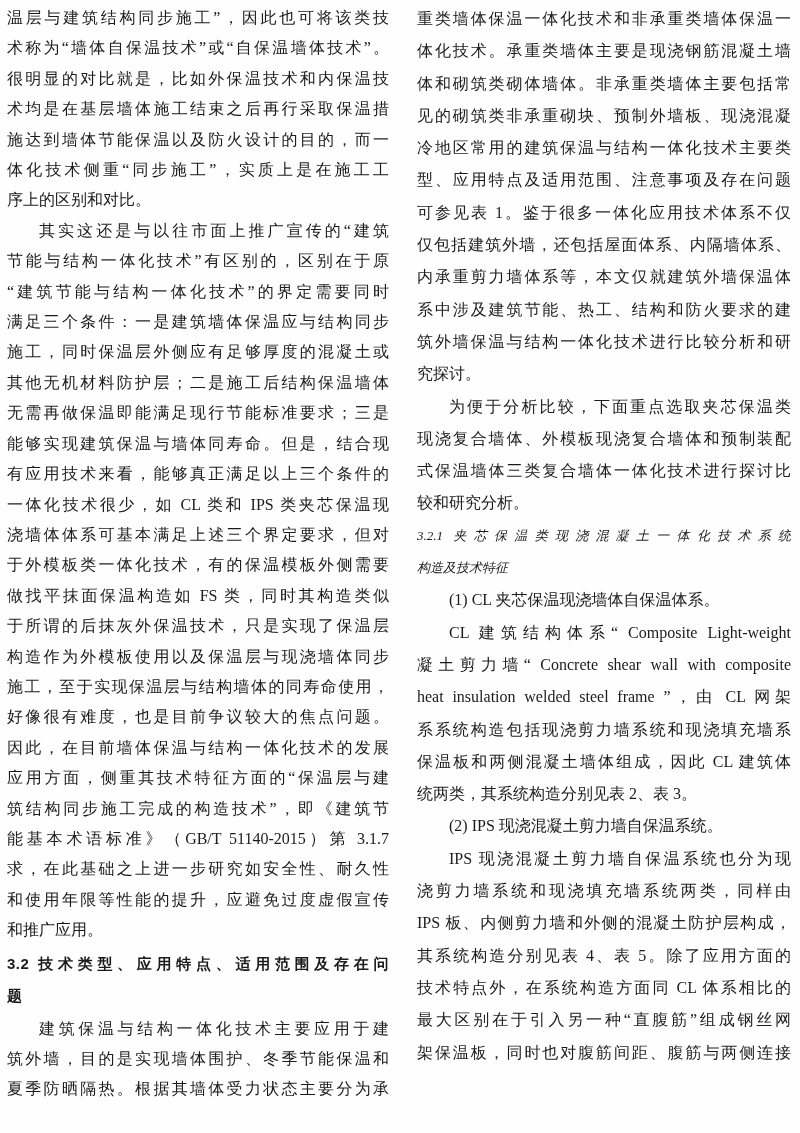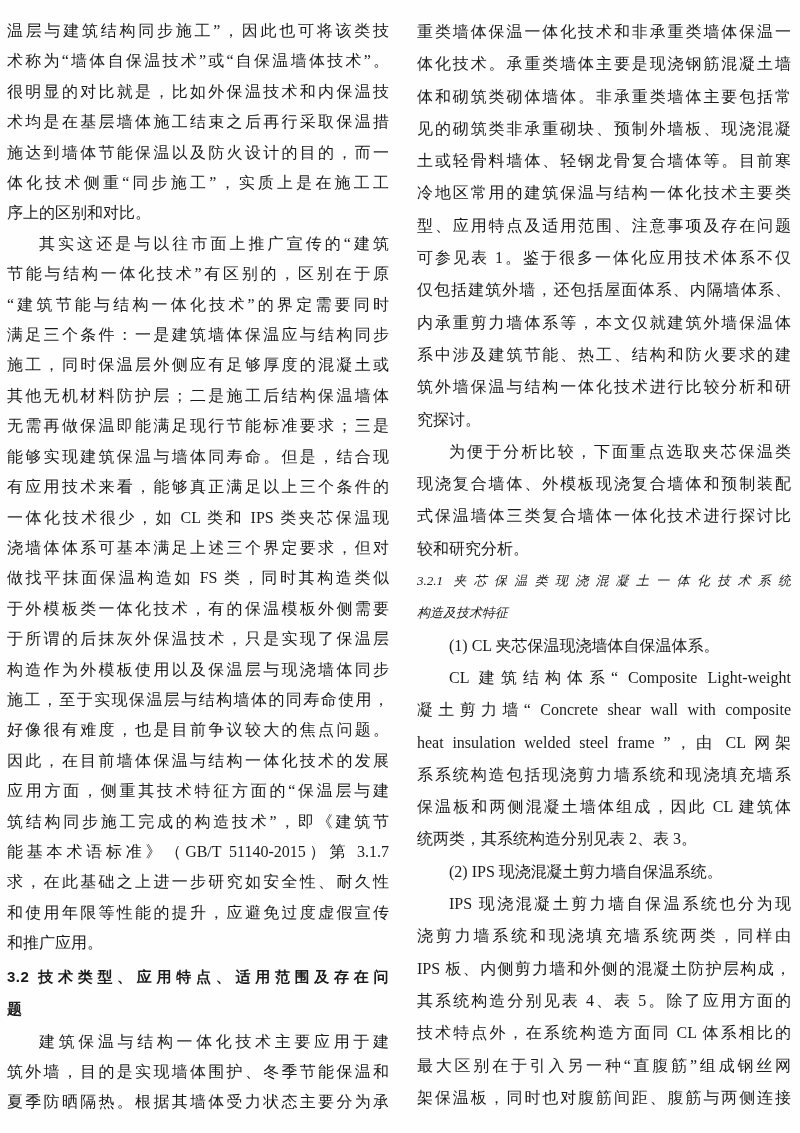--- a/index.html
+++ b/index.html
@@ -11,21 +11,21 @@
     width: 800px;
     height: 1133px;
     overflow: hidden;
     color: #1b1b1b;
     font-family: "Liberation Serif", "DejaVu Serif", serif;
   }
   .page {
     box-sizing: border-box;
     width: 800px;
     height: 1133px;
-    padding: 16px 9px 0 7px;
+    padding: 3px 9px 0 7px;
     display: flex;
     gap: 28px;
     background: #fefefe;
   }
   .col {
     box-sizing: border-box;
   }
   .col-left  { width: 382px; }
   .col-right { width: 374px; }
 
@@ -75,22 +75,22 @@
         <div class="line">节能与结构一体化技术”有区别的，区别在于原</div>
         <div class="line">“建筑节能与结构一体化技术”的界定需要同时</div>
         <div class="line">满足三个条件：一是建筑墙体保温应与结构同步</div>
         <div class="line">施工，同时保温层外侧应有足够厚度的混凝土或</div>
         <div class="line">其他无机材料防护层；二是施工后结构保温墙体</div>
         <div class="line">无需再做保温即能满足现行节能标准要求；三是</div>
         <div class="line">能够实现建筑保温与墙体同寿命。但是，结合现</div>
         <div class="line">有应用技术来看，能够真正满足以上三个条件的</div>
         <div class="line">一体化技术很少，如 CL 类和 IPS 类夹芯保温现</div>
         <div class="line">浇墙体体系可基本满足上述三个界定要求，但对</div>
+        <div class="line">于外模板类一体化技术，有的保温模板外侧需要</div>
         <div class="line">做找平抹面保温构造如 FS 类，同时其构造类似</div>
-        <div class="line">于外模板类一体化技术，有的保温模板外侧需要</div>
         <div class="line">于所谓的后抹灰外保温技术，只是实现了保温层</div>
         <div class="line">构造作为外模板使用以及保温层与现浇墙体同步</div>
         <div class="line">施工，至于实现保温层与结构墙体的同寿命使用，</div>
         <div class="line">好像很有难度，也是目前争议较大的焦点问题。</div>
         <div class="line">因此，在目前墙体保温与结构一体化技术的发展</div>
         <div class="line">应用方面，侧重其技术特征方面的“保温层与建</div>
         <div class="line">筑结构同步施工完成的构造技术”，即《建筑节</div>
         <div class="line">能基本术语标准》（GB/T 51140-2015）第 3.1.7</div>
         <div class="line">求，在此基础之上进一步研究如安全性、耐久性</div>
         <div class="line">和使用年限等性能的提升，应避免过度虚假宣传</div>
@@ -105,21 +105,20 @@
         <div class="line">筑外墙，目的是实现墙体围护、冬季节能保温和</div>
         <div class="line">夏季防晒隔热。根据其墙体受力状态主要分为承</div>
       </div>
     </div>
   <div class="col col-right">
       <div class="block block-paragraph">
         <div class="line">重类墙体保温一体化技术和非承重类墙体保温一</div>
         <div class="line">体化技术。承重类墙体主要是现浇钢筋混凝土墙</div>
         <div class="line">体和砌筑类砌体墙体。非承重类墙体主要包括常</div>
         <div class="line">见的砌筑类非承重砌块、预制外墙板、现浇混凝</div>
-        <div class="line">土或轻骨料墙体、轻钢龙骨复合墙体等。目前寒</div>
         <div class="line">冷地区常用的建筑保温与结构一体化技术主要类</div>
         <div class="line">型、应用特点及适用范围、注意事项及存在问题</div>
         <div class="line">可参见表 1。鉴于很多一体化应用技术体系不仅</div>
         <div class="line">仅包括建筑外墙，还包括屋面体系、内隔墙体系、</div>
         <div class="line">内承重剪力墙体系等，本文仅就建筑外墙保温体</div>
         <div class="line">系中涉及建筑节能、热工、结构和防火要求的建</div>
         <div class="line">筑外墙保温与结构一体化技术进行比较分析和研</div>
         <div class="line end">究探讨。</div>
       </div>
       <div class="block block-paragraph">

